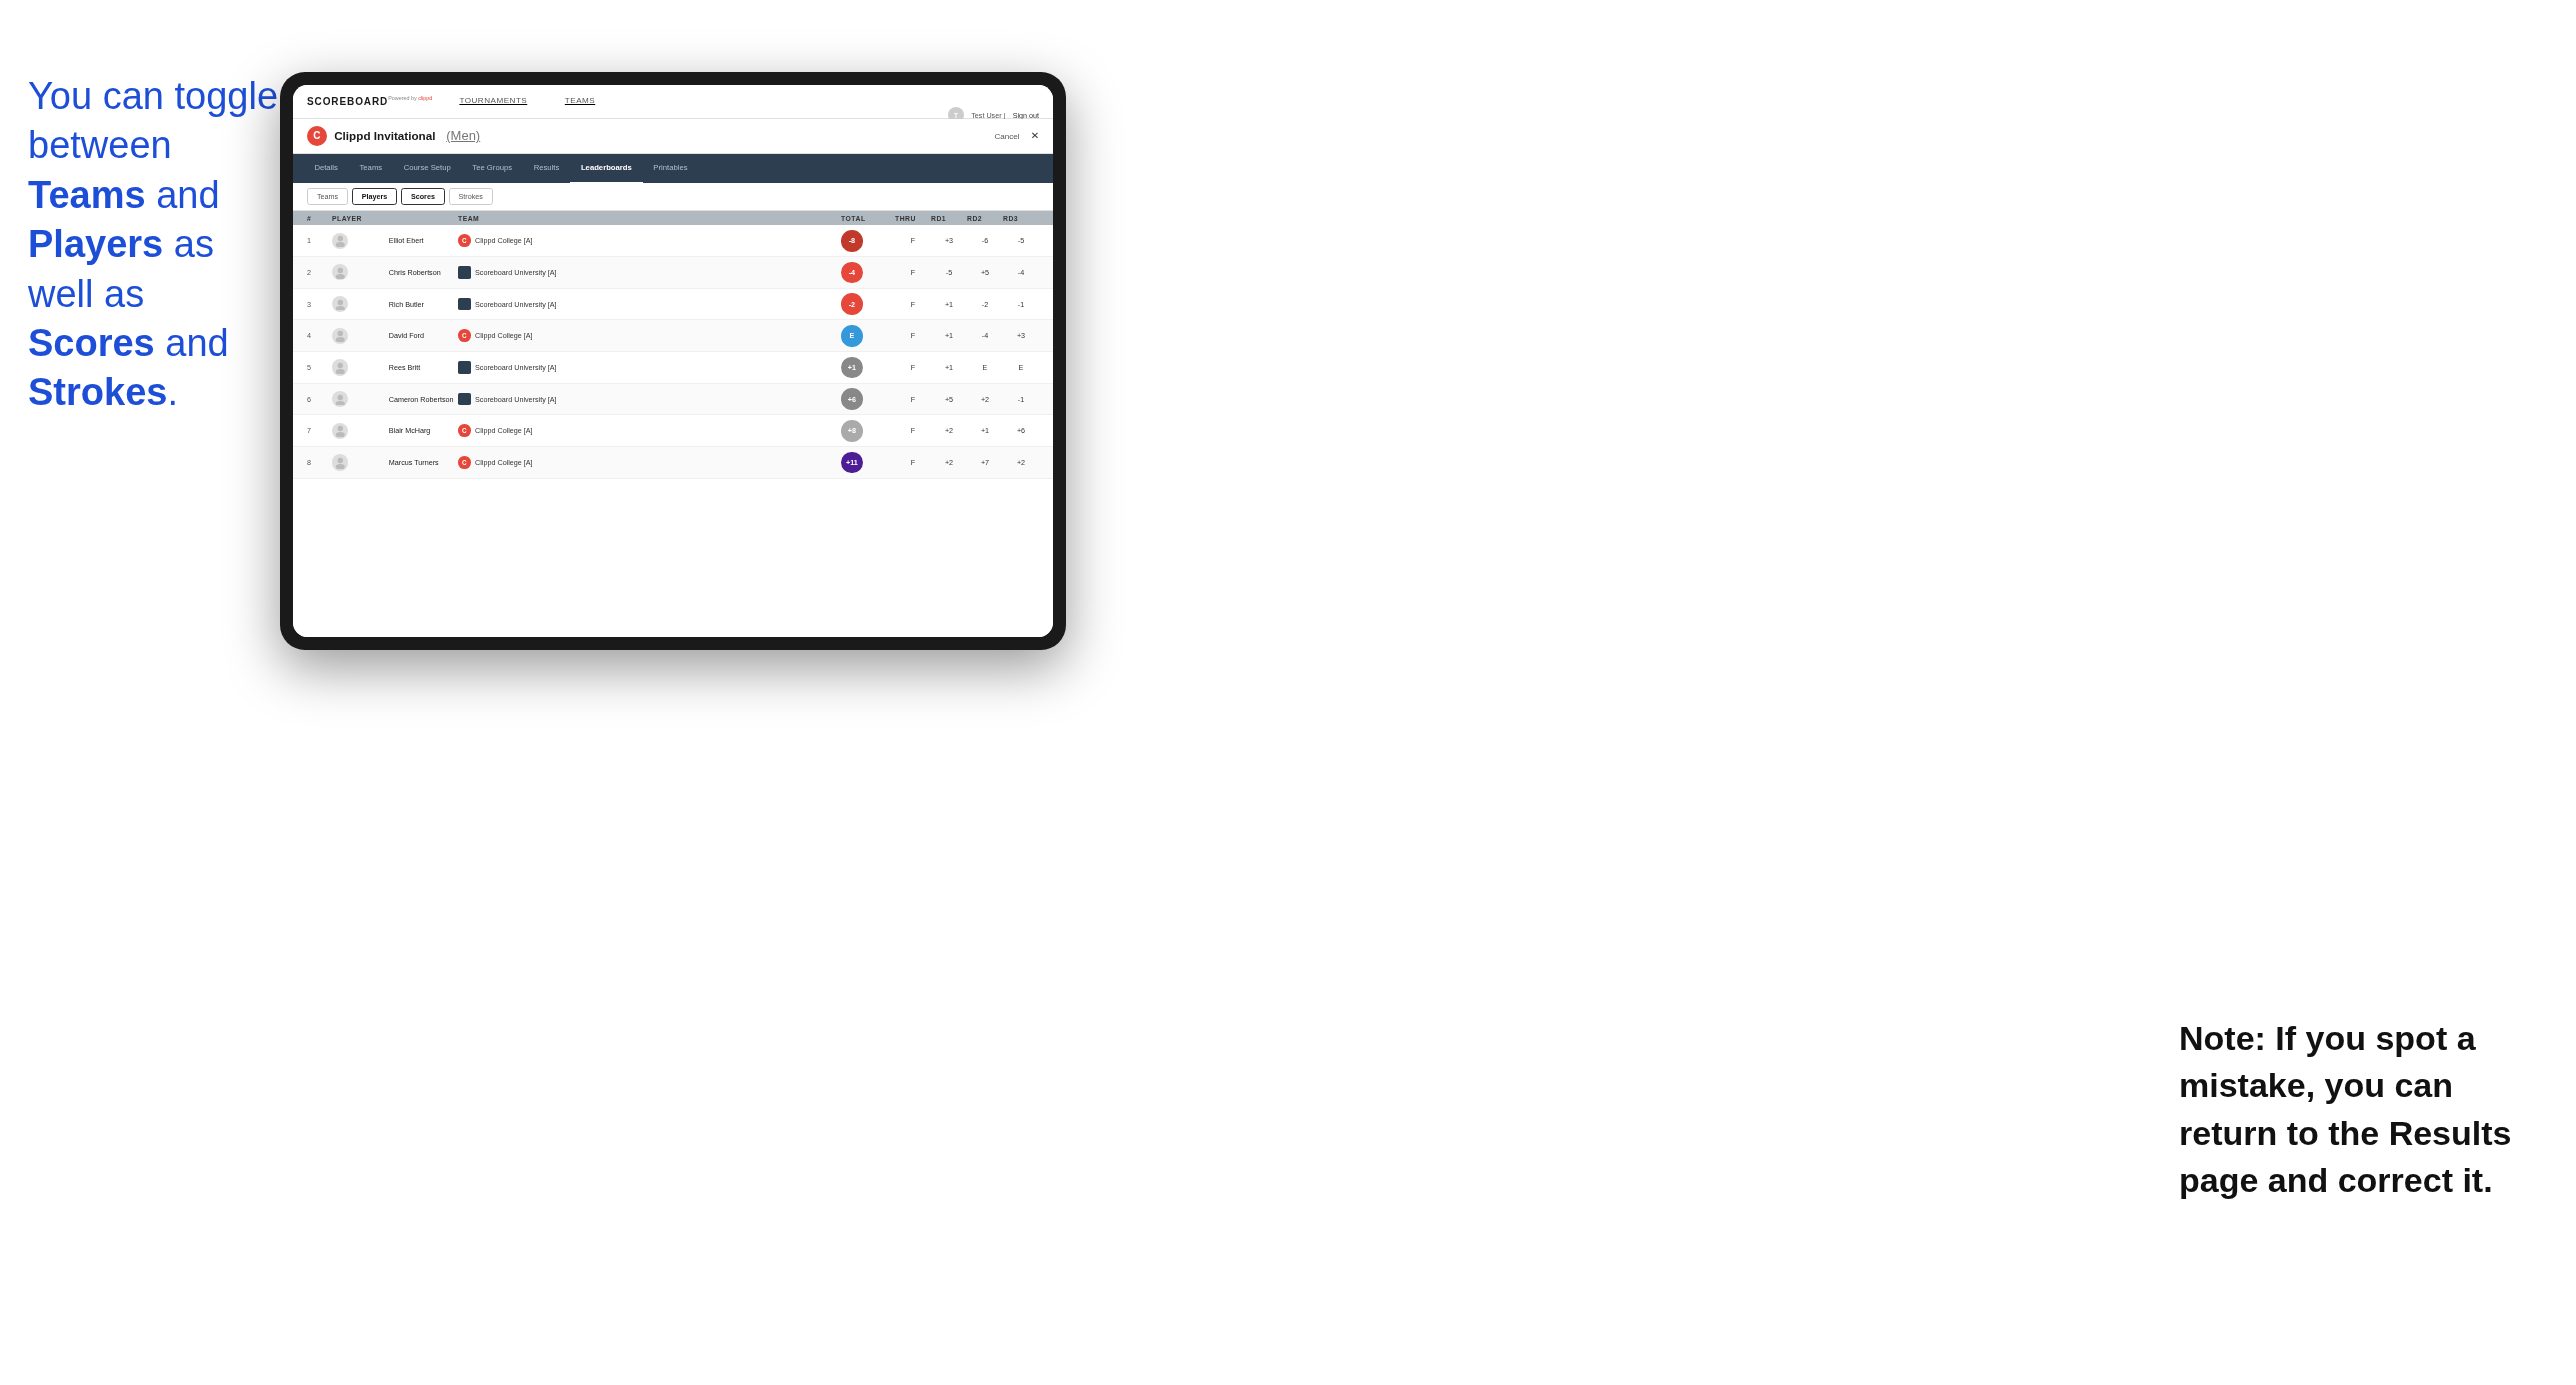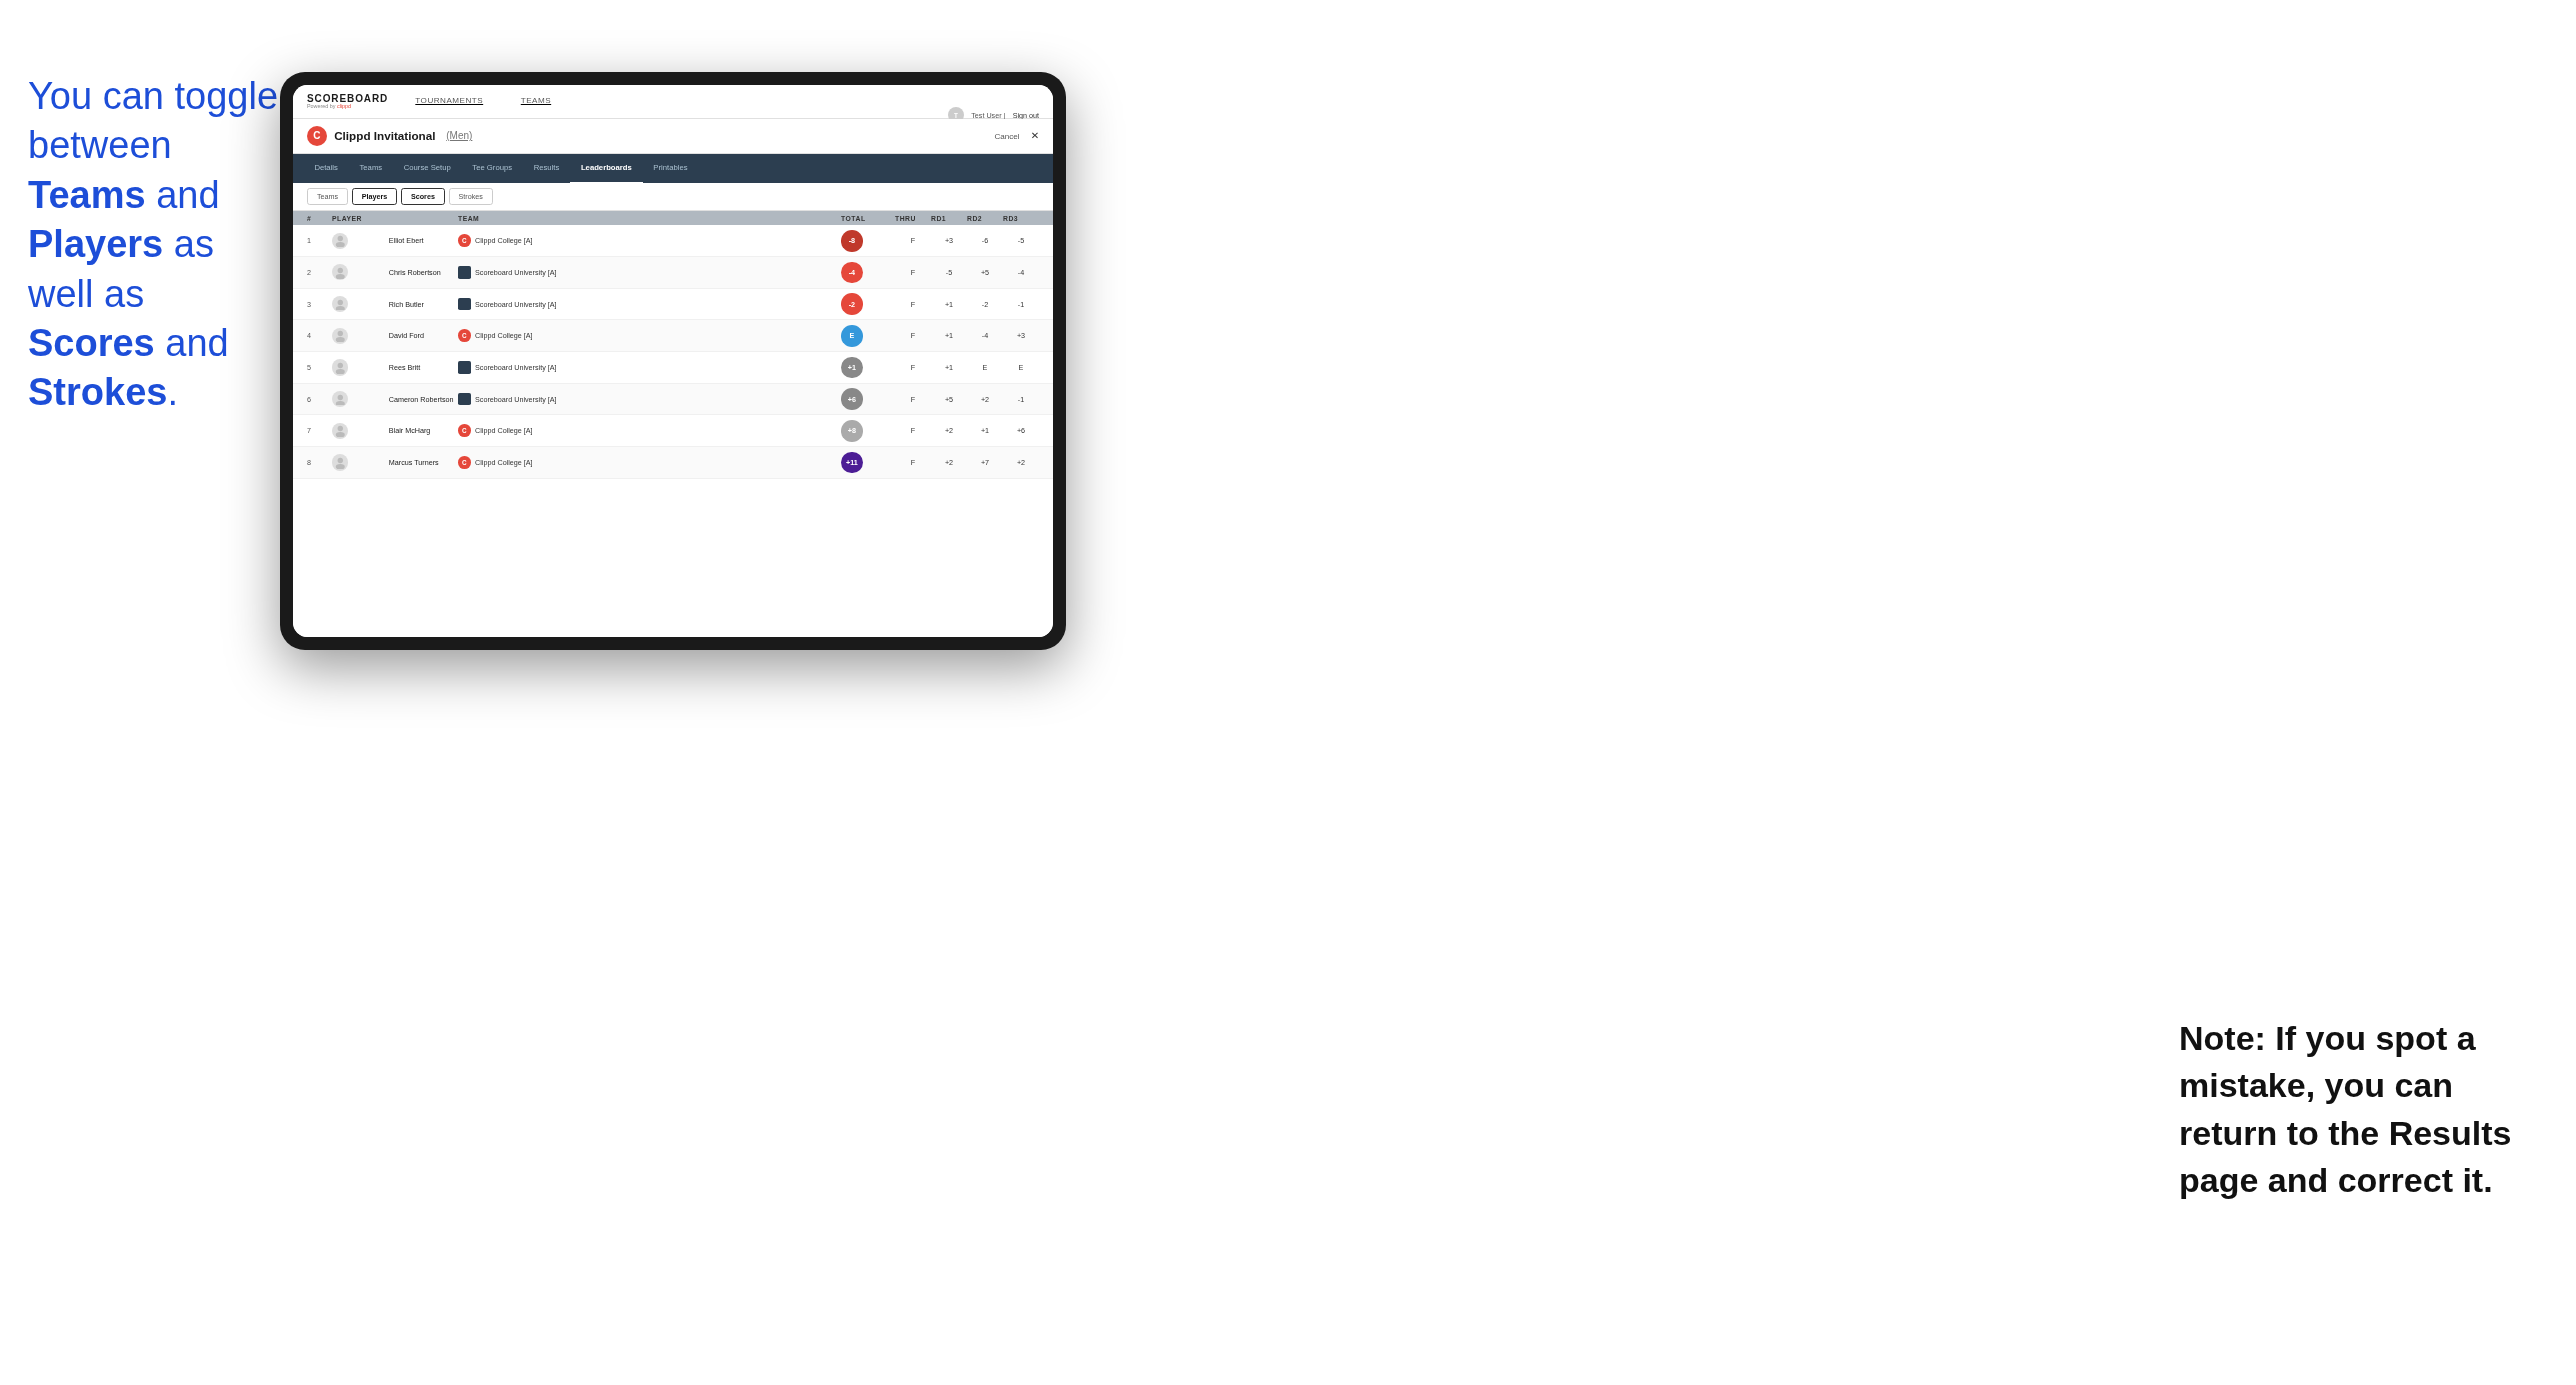--- a/index.html
+++ b/index.html
@@ -63,21 +63,21 @@
       background: #fff;
       border-bottom: 0.9px solid #e0e0e0;
       display: flex;
       align-items: center;
       padding: 0 14.4px;
       height: 34px;
       flex-shrink: 0;
     }
     .scoreboard-logo {
       display: flex;
-      flex-direction: column;
+      flex-direction: row;
       margin-right: 16.3px;
     }
     .logo-text {
       font-size: 10px;
       font-weight: 800;
       letter-spacing: 0.9px;
       color: #1a1a1a;
       text-transform: uppercase;
     }
     .logo-sub {
@@ -152,21 +152,21 @@
       color: #fff;
       font-size: 10px;
       font-weight: 700;
     }
     .tournament-name {
       font-size: 11.7px;
       font-weight: 600;
       color: #1a1a1a;
     }
     .tournament-sub {
-      font-size: 10px;
+      font-size: 13px;
       color: #777;
       margin-left: 3.6px;
       text-decoration: underline;
     }
     .cancel-btn {
       font-size: 8.1px;
       color: #555;
       cursor: pointer;
       display: flex;
       align-items: flex-end;

